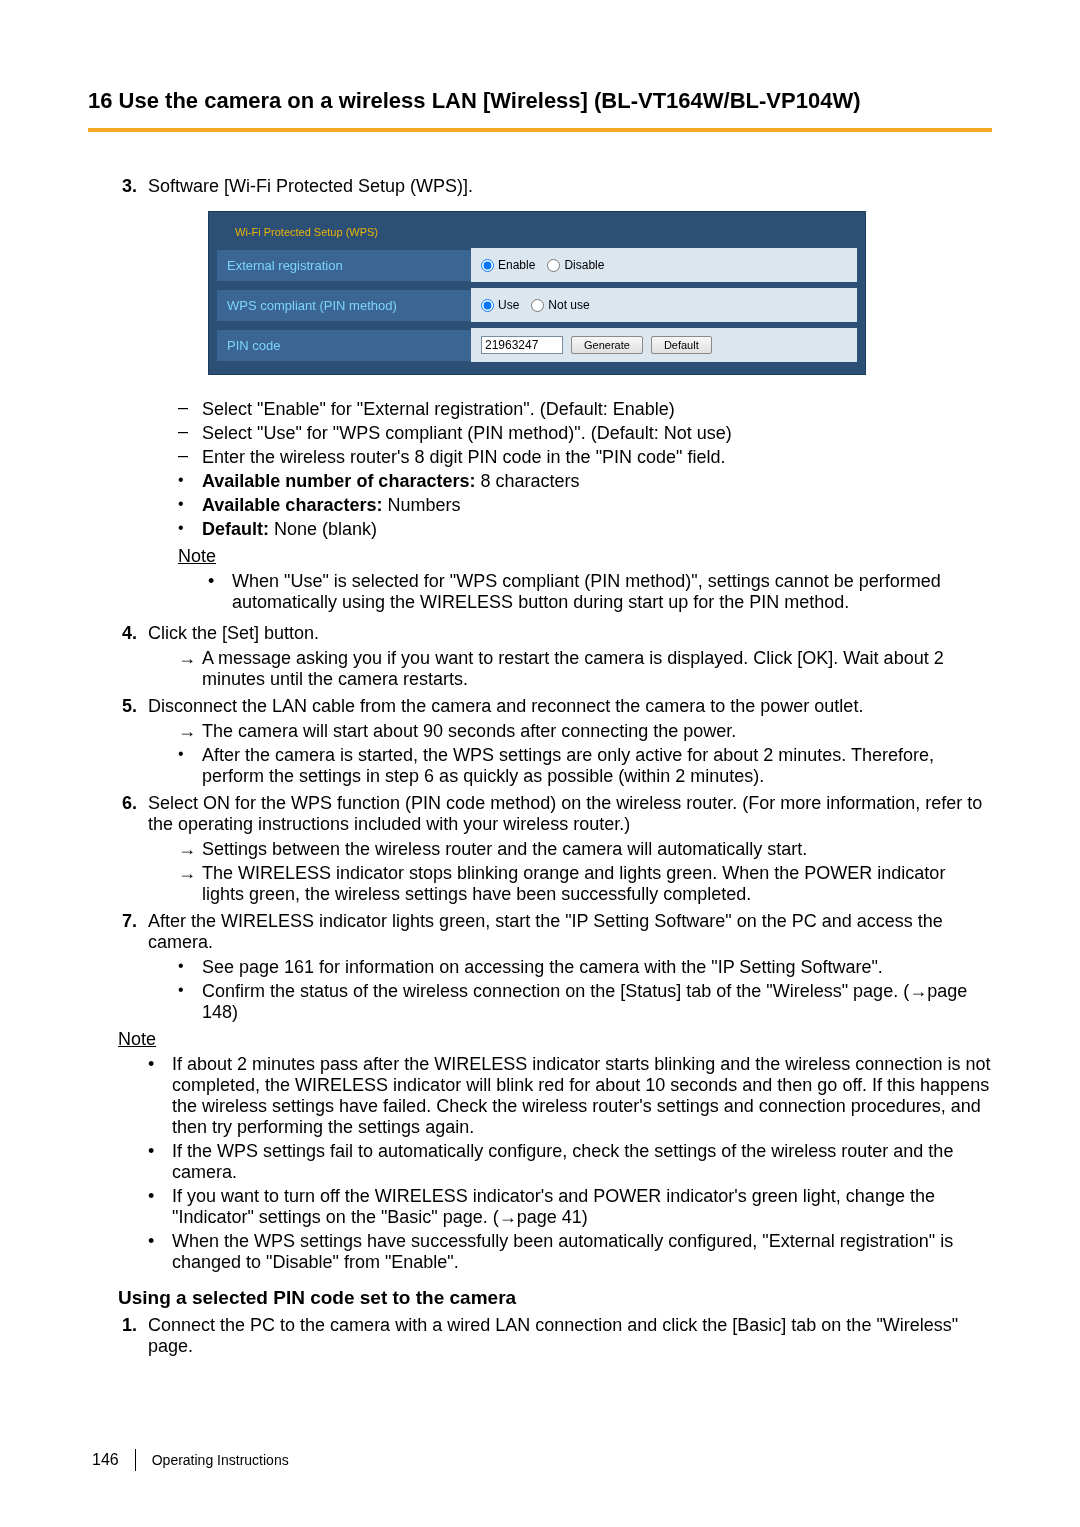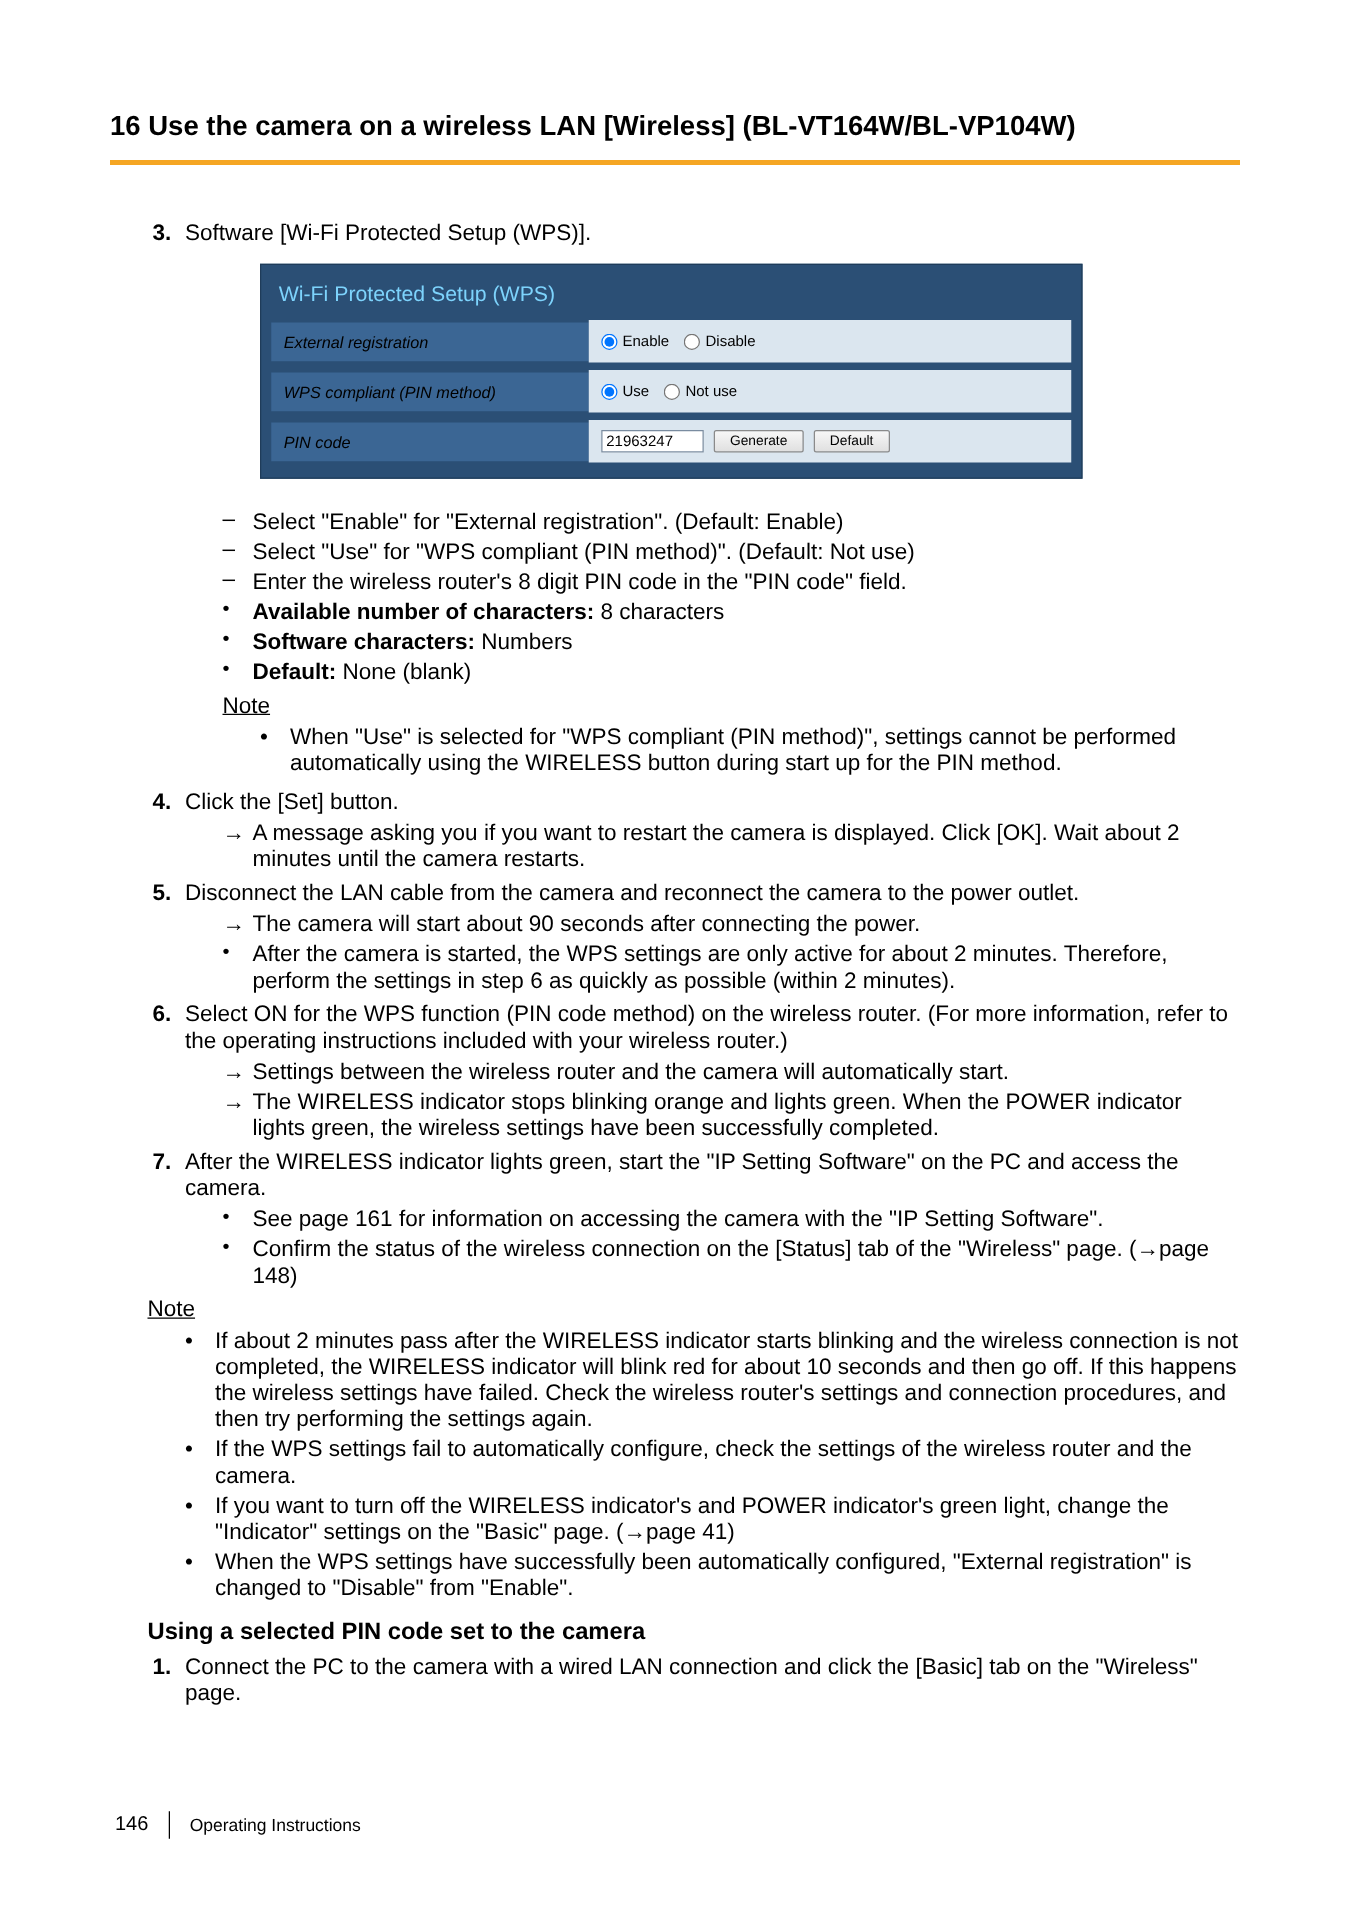--- a/index.html
+++ b/index.html
@@ -46,30 +46,29 @@
 
   
   .wps-panel {
     margin: 14px 0 24px 60px;
     width: 640px;
     background: #2b4f75;
     padding: 8px 8px 12px 8px;
     border: 1px solid #1f3c5a;
     font-size: 13px;
   }
-  .wps-title { color: #7dd3fc; padding: 6px 6px 10px 6px; font-size: 17px; }
+  .wps-title { color: #eab308; padding: 6px 6px 10px 6px; font-size: 11px; margin-left: 12px; }
   .wps-row { display: flex; align-items: center; }
   .wps-row + .wps-row { margin-top: 6px; }
   .wps-label {
     width: 234px;
     background: #3b6694;
-    color: #000000;
+    color: #7dd3fc;
     padding: 8px 10px;
     font-size: 13px;
-    font-style: italic;
   }
   .wps-field {
     flex: 1;
     background: #dbe6ef;
     padding: 6px 10px;
     display: flex;
     align-items: center;
     gap: 12px;
     height: 22px;
   }
@@ -150,21 +149,21 @@
             <button class="wps-btn">Default</button>
           </div>
         </div>
       </div>
 
       <ul class="sub-list">
         <li class="dash"><span class="mk">–</span><span>Select "Enable" for "External registration". (Default: Enable)</span></li>
         <li class="dash"><span class="mk">–</span><span>Select "Use" for "WPS compliant (PIN method)". (Default: Not use)</span></li>
         <li class="dash"><span class="mk">–</span><span>Enter the wireless router's 8 digit PIN code in the "PIN code" field.</span></li>
         <li class="bullet"><span class="mk">•</span><b>Available number of characters:</b><span> 8 characters</span></li>
-        <li class="bullet"><span class="mk">•</span><b>Software characters:</b><span> Numbers</span></li>
+        <li class="bullet"><span class="mk">•</span><b>Available characters:</b><span> Numbers</span></li>
         <li class="bullet"><span class="mk">•</span><b>Default:</b><span> None (blank)</span></li>
       </ul>
 
       <div class="note-hd">Note</div>
       <ul class="note-list">
         <li><span class="mk">•</span><span>When "Use" is selected for "WPS compliant (PIN method)", settings cannot be performed automatically using the WIRELESS button during start up for the PIN method.</span></li>
       </ul>
     </li>
 
     <li>

